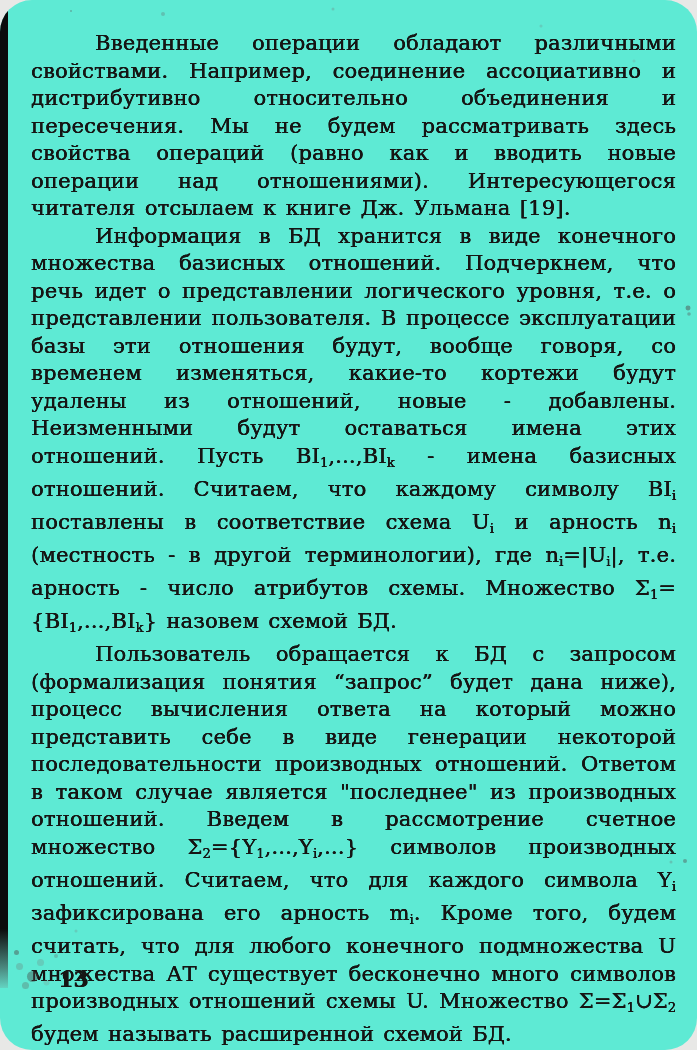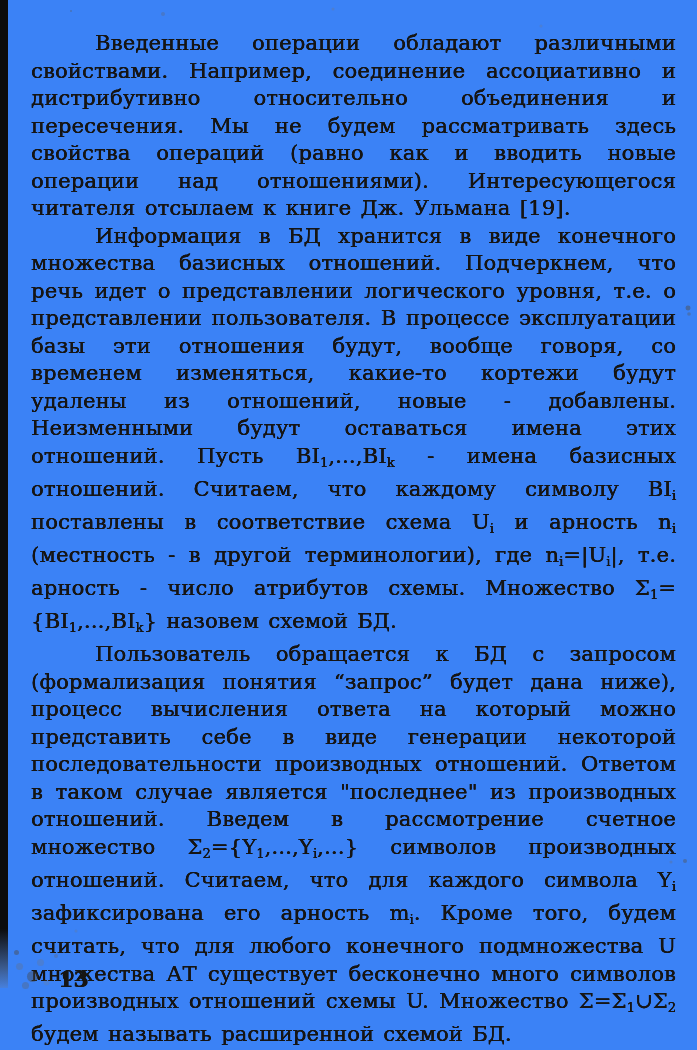--- a/index.html
+++ b/index.html
@@ -4,24 +4,25 @@
 <style>
   html, body {
     margin: 0;
     padding: 0;
     background: #e8e8e6;
   }
   .page {
     position: relative;
     width: 697px;
     height: 1050px;
-    background: #3b82f6;
+    background: #5eead4;
     overflow: hidden;
     font-family: "DejaVu Serif", "Liberation Serif", serif;
     color: #161514;
+    border-radius: 32px;
   }
   
   .edge-bar {
     position: absolute;
     left: 0;
     top: 0;
     width: 8px;
     height: 988px;
     background: linear-gradient(to bottom, #0b0b0b 0%, #0b0b0b 94%, rgba(60,60,60,0.55) 98%, rgba(120,120,120,0.2) 100%);
   }

